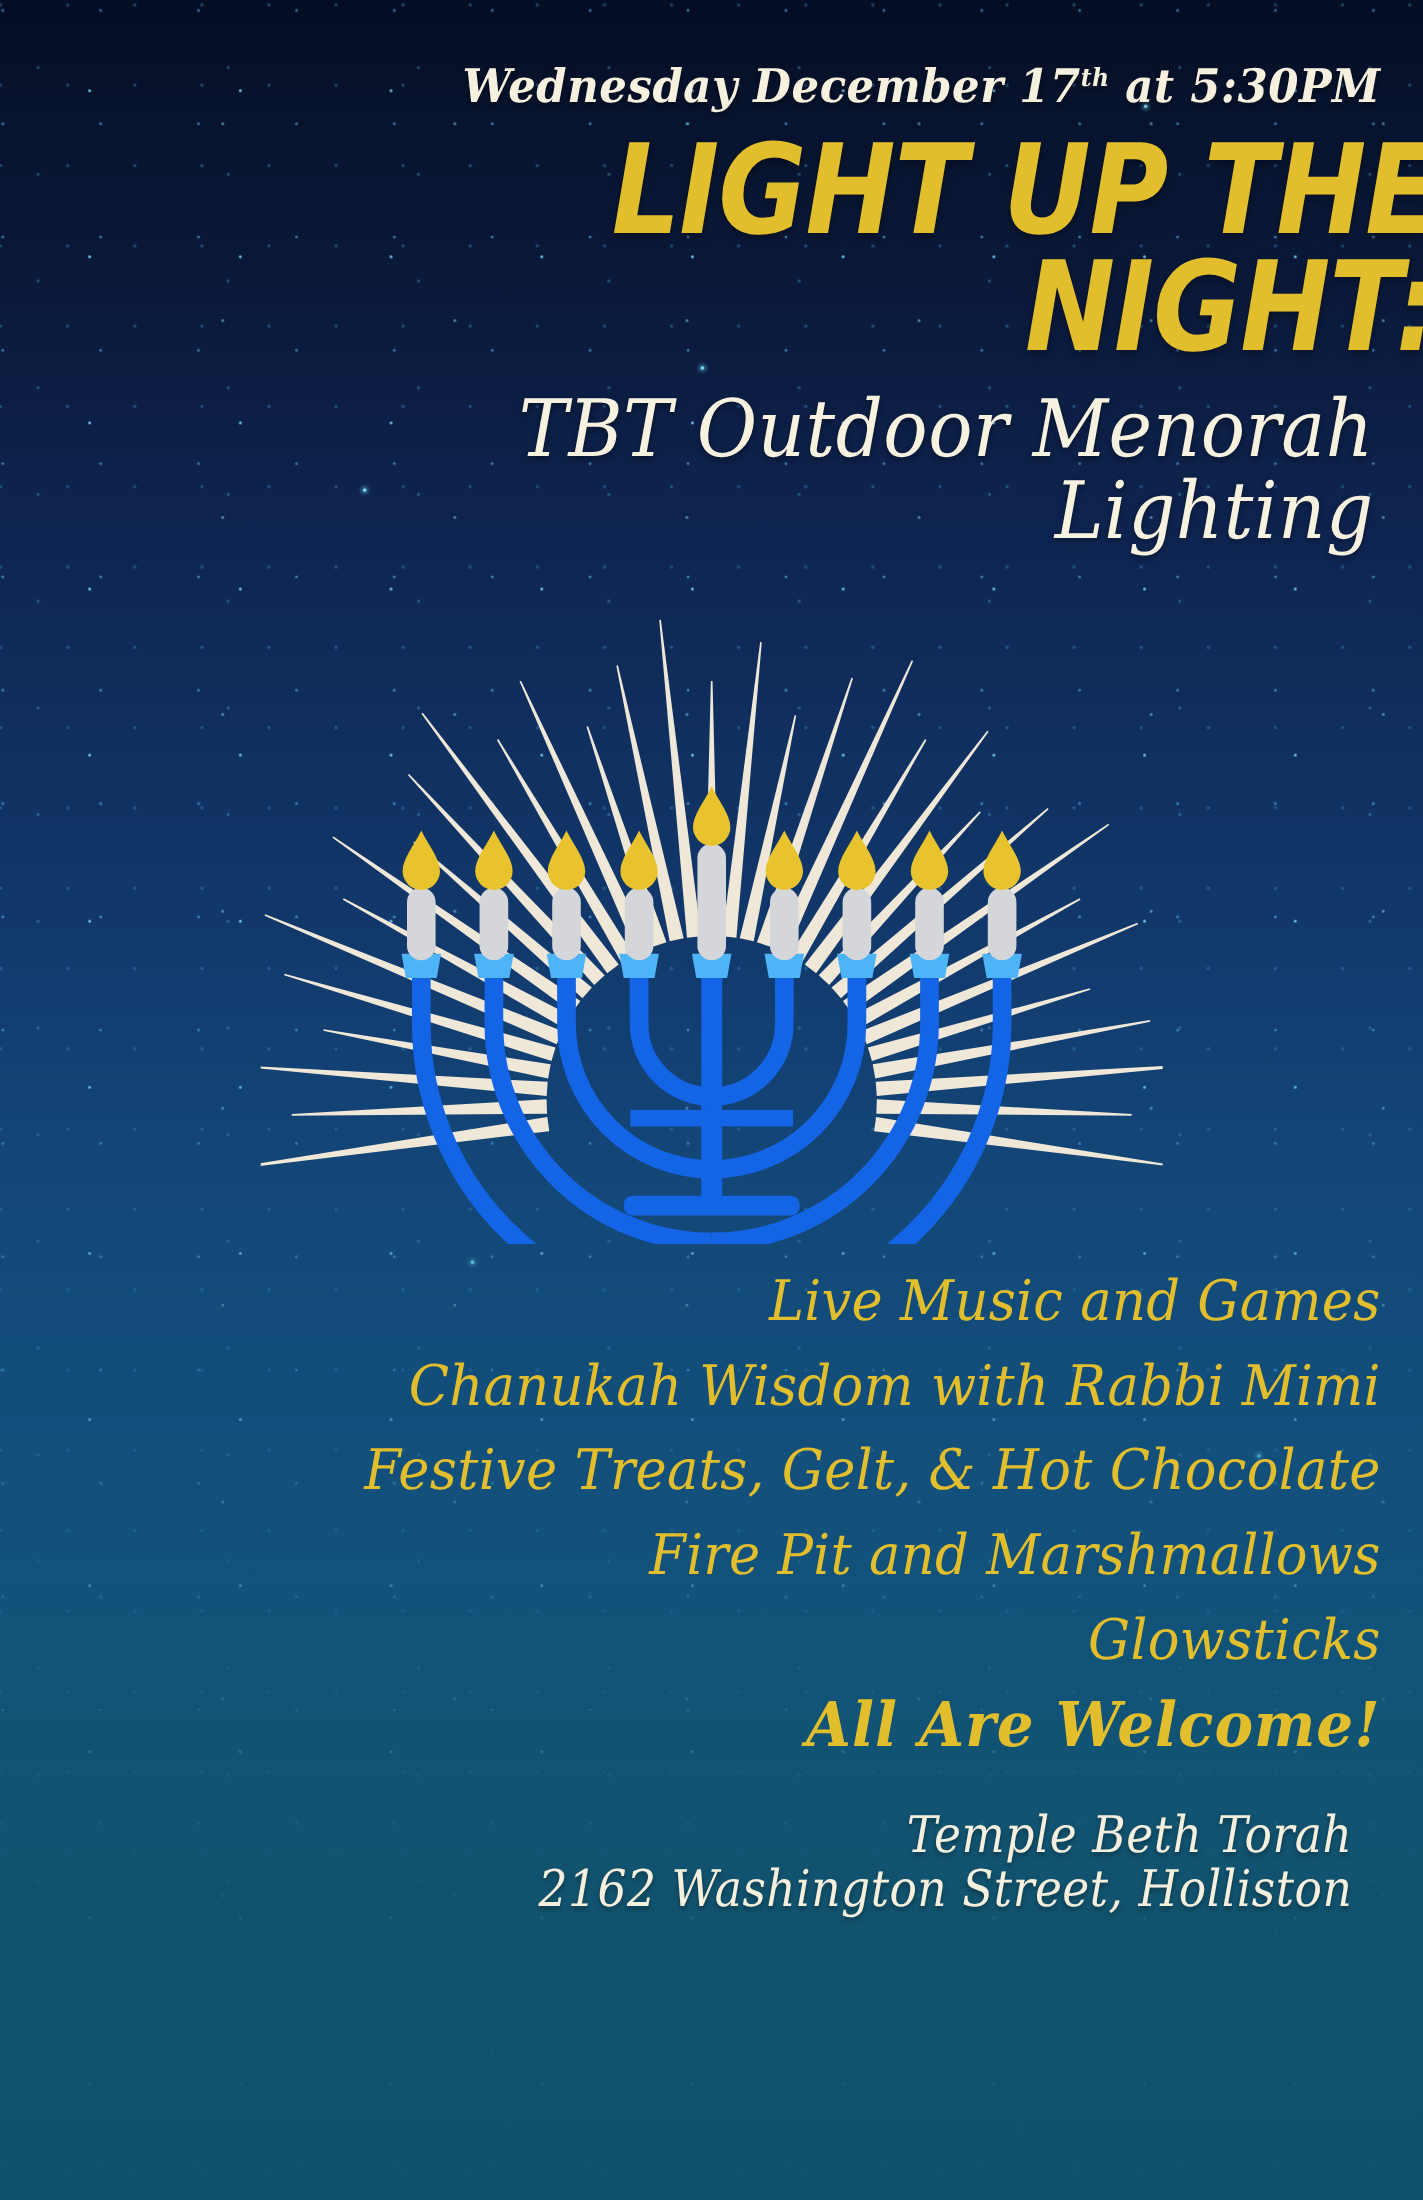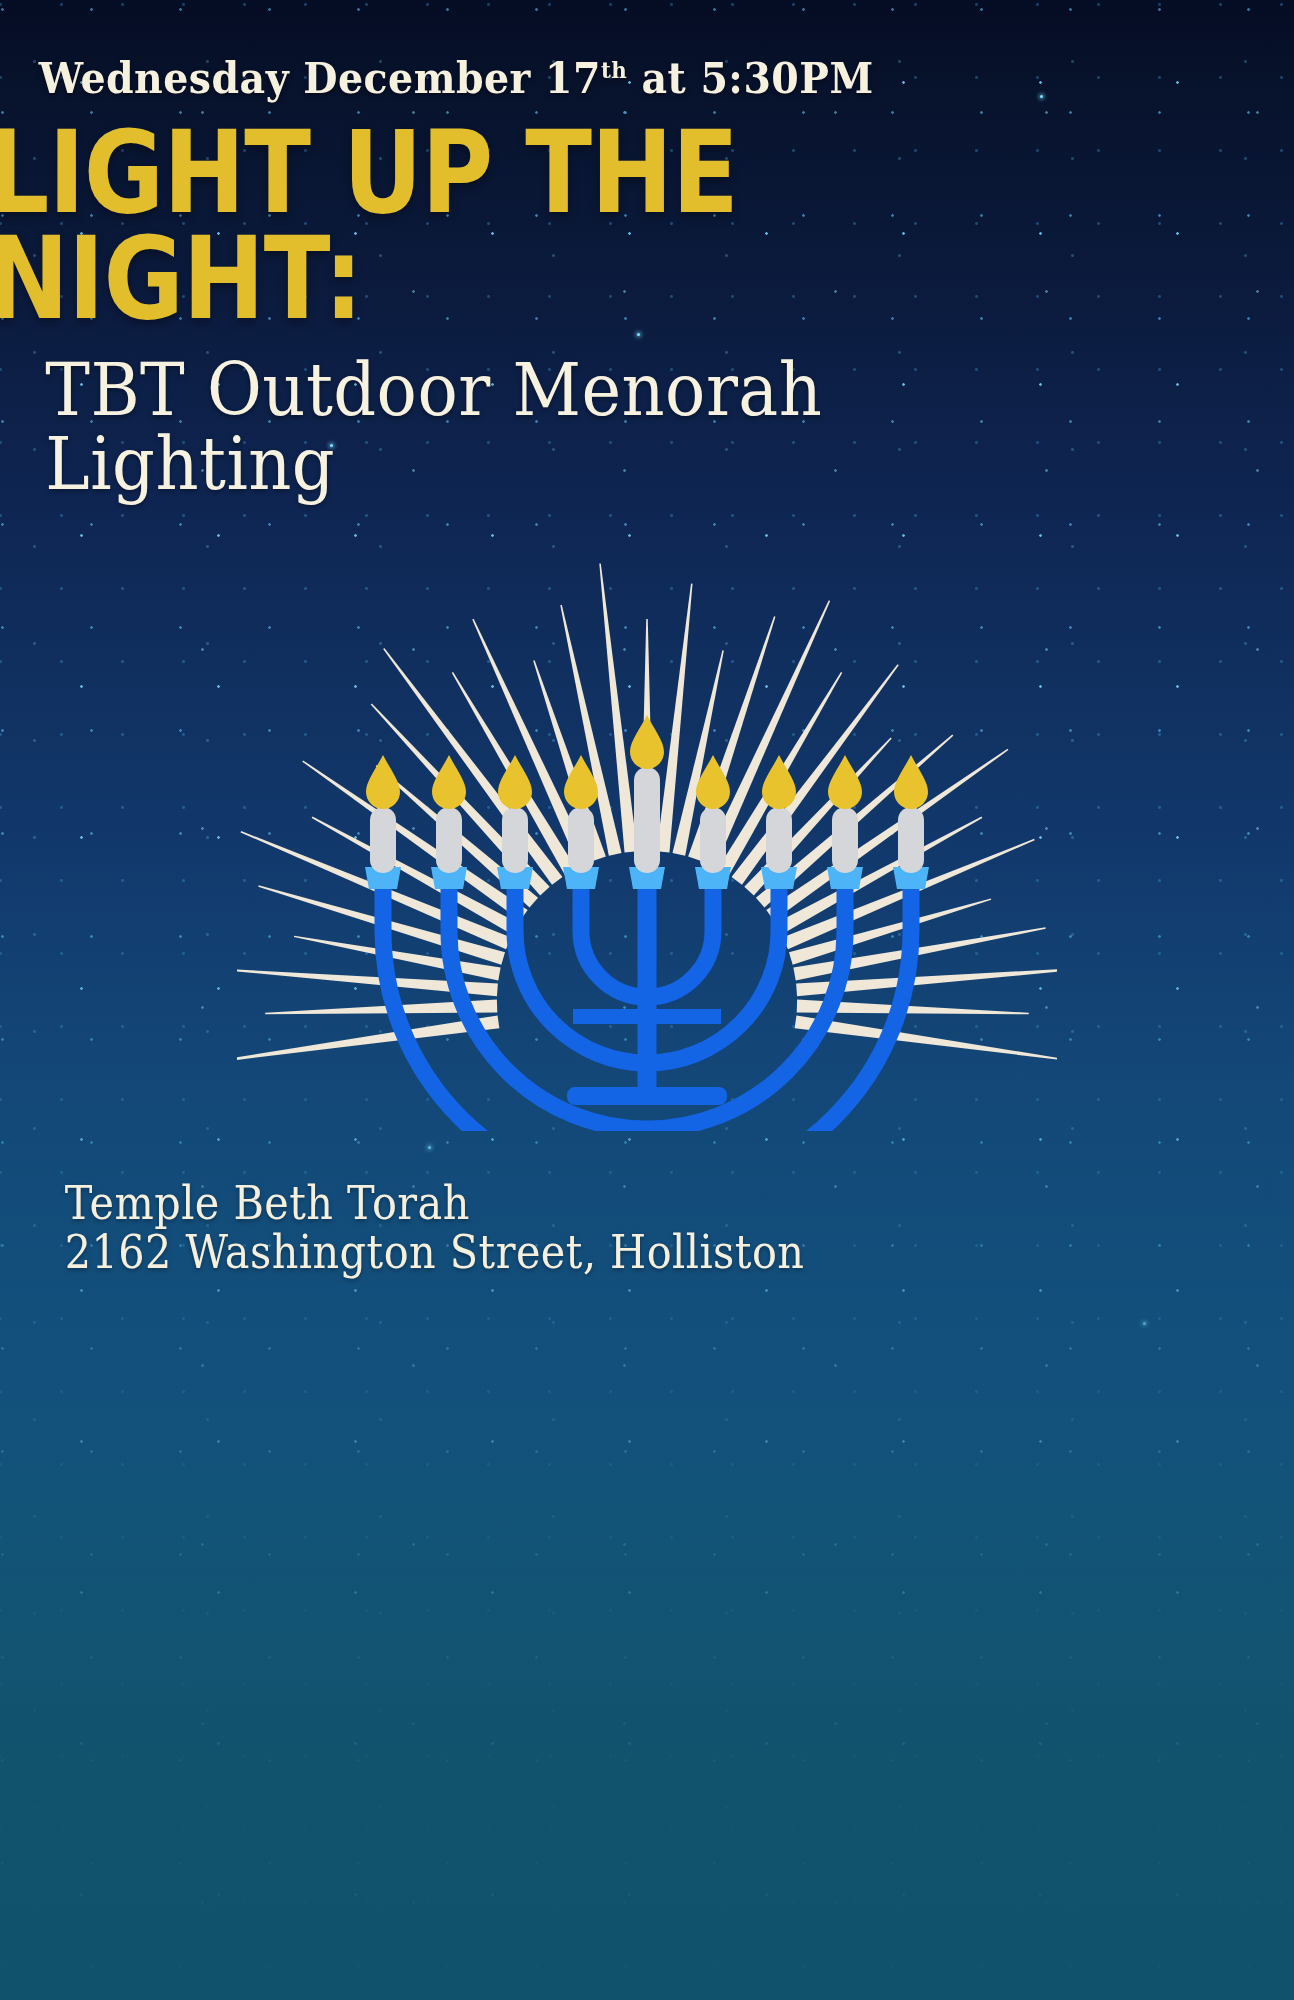--- a/index.html
+++ b/index.html
@@ -73,21 +73,22 @@
     border-radius: 50%;
     background: #7fe3ff;
     box-shadow: 0 0 4px 1px rgba(120,225,255,.8);
   }
 
   
   .content {
     position: relative;
     z-index: 5;
     width: 100%;
-    text-align: left;
+    text-align: right;
+    font-style: italic;
   }
 
   .date-line {
     font-family: "DejaVu Serif", serif;
     font-weight: bold;
     color: #f6f0df;
     font-size: 42px;
     letter-spacing: .5px;
     padding-top: 58px;
     line-height: 1;
@@ -289,20 +290,28 @@
             <path d="M590,336 L626,336 L622,358 L594,358 Z" fill="#4DB4F7"></path>
             <rect x="595" y="276" width="26" height="66" rx="13" fill="#D4D6DA"></rect>
             <path d="M608,224 C615,238 625,250 625,261 A17 17 0 0 1 591,261 C591,250 601,238 608,224 Z" fill="#E8C32E"></path>
             <path d="M656,336 L692,336 L688,358 L660,358 Z" fill="#4DB4F7"></path>
             <rect x="661" y="276" width="26" height="66" rx="13" fill="#D4D6DA"></rect>
             <path d="M674,224 C681,238 691,250 691,261 A17 17 0 0 1 657,261 C657,250 667,238 674,224 Z" fill="#E8C32E"></path>
           </g>
       </svg>
     </div>
 
+    <div class="features">
+      <div class="item">Live Music and Games</div>
+      <div class="item">Chanukah Wisdom with Rabbi Mimi</div>
+      <div class="item">Festive Treats, Gelt, &amp; Hot Chocolate</div>
+      <div class="item">Fire Pit and Marshmallows</div>
+      <div class="item">Glowsticks</div>
+      <div class="welcome">All Are Welcome!</div>
+    </div>
 
     <div class="footer">
       <span>Temple Beth Torah</span>
       <span>2162 Washington Street, Holliston</span>
     </div>
 
   </div>
 </div>
 
 </body></html>

